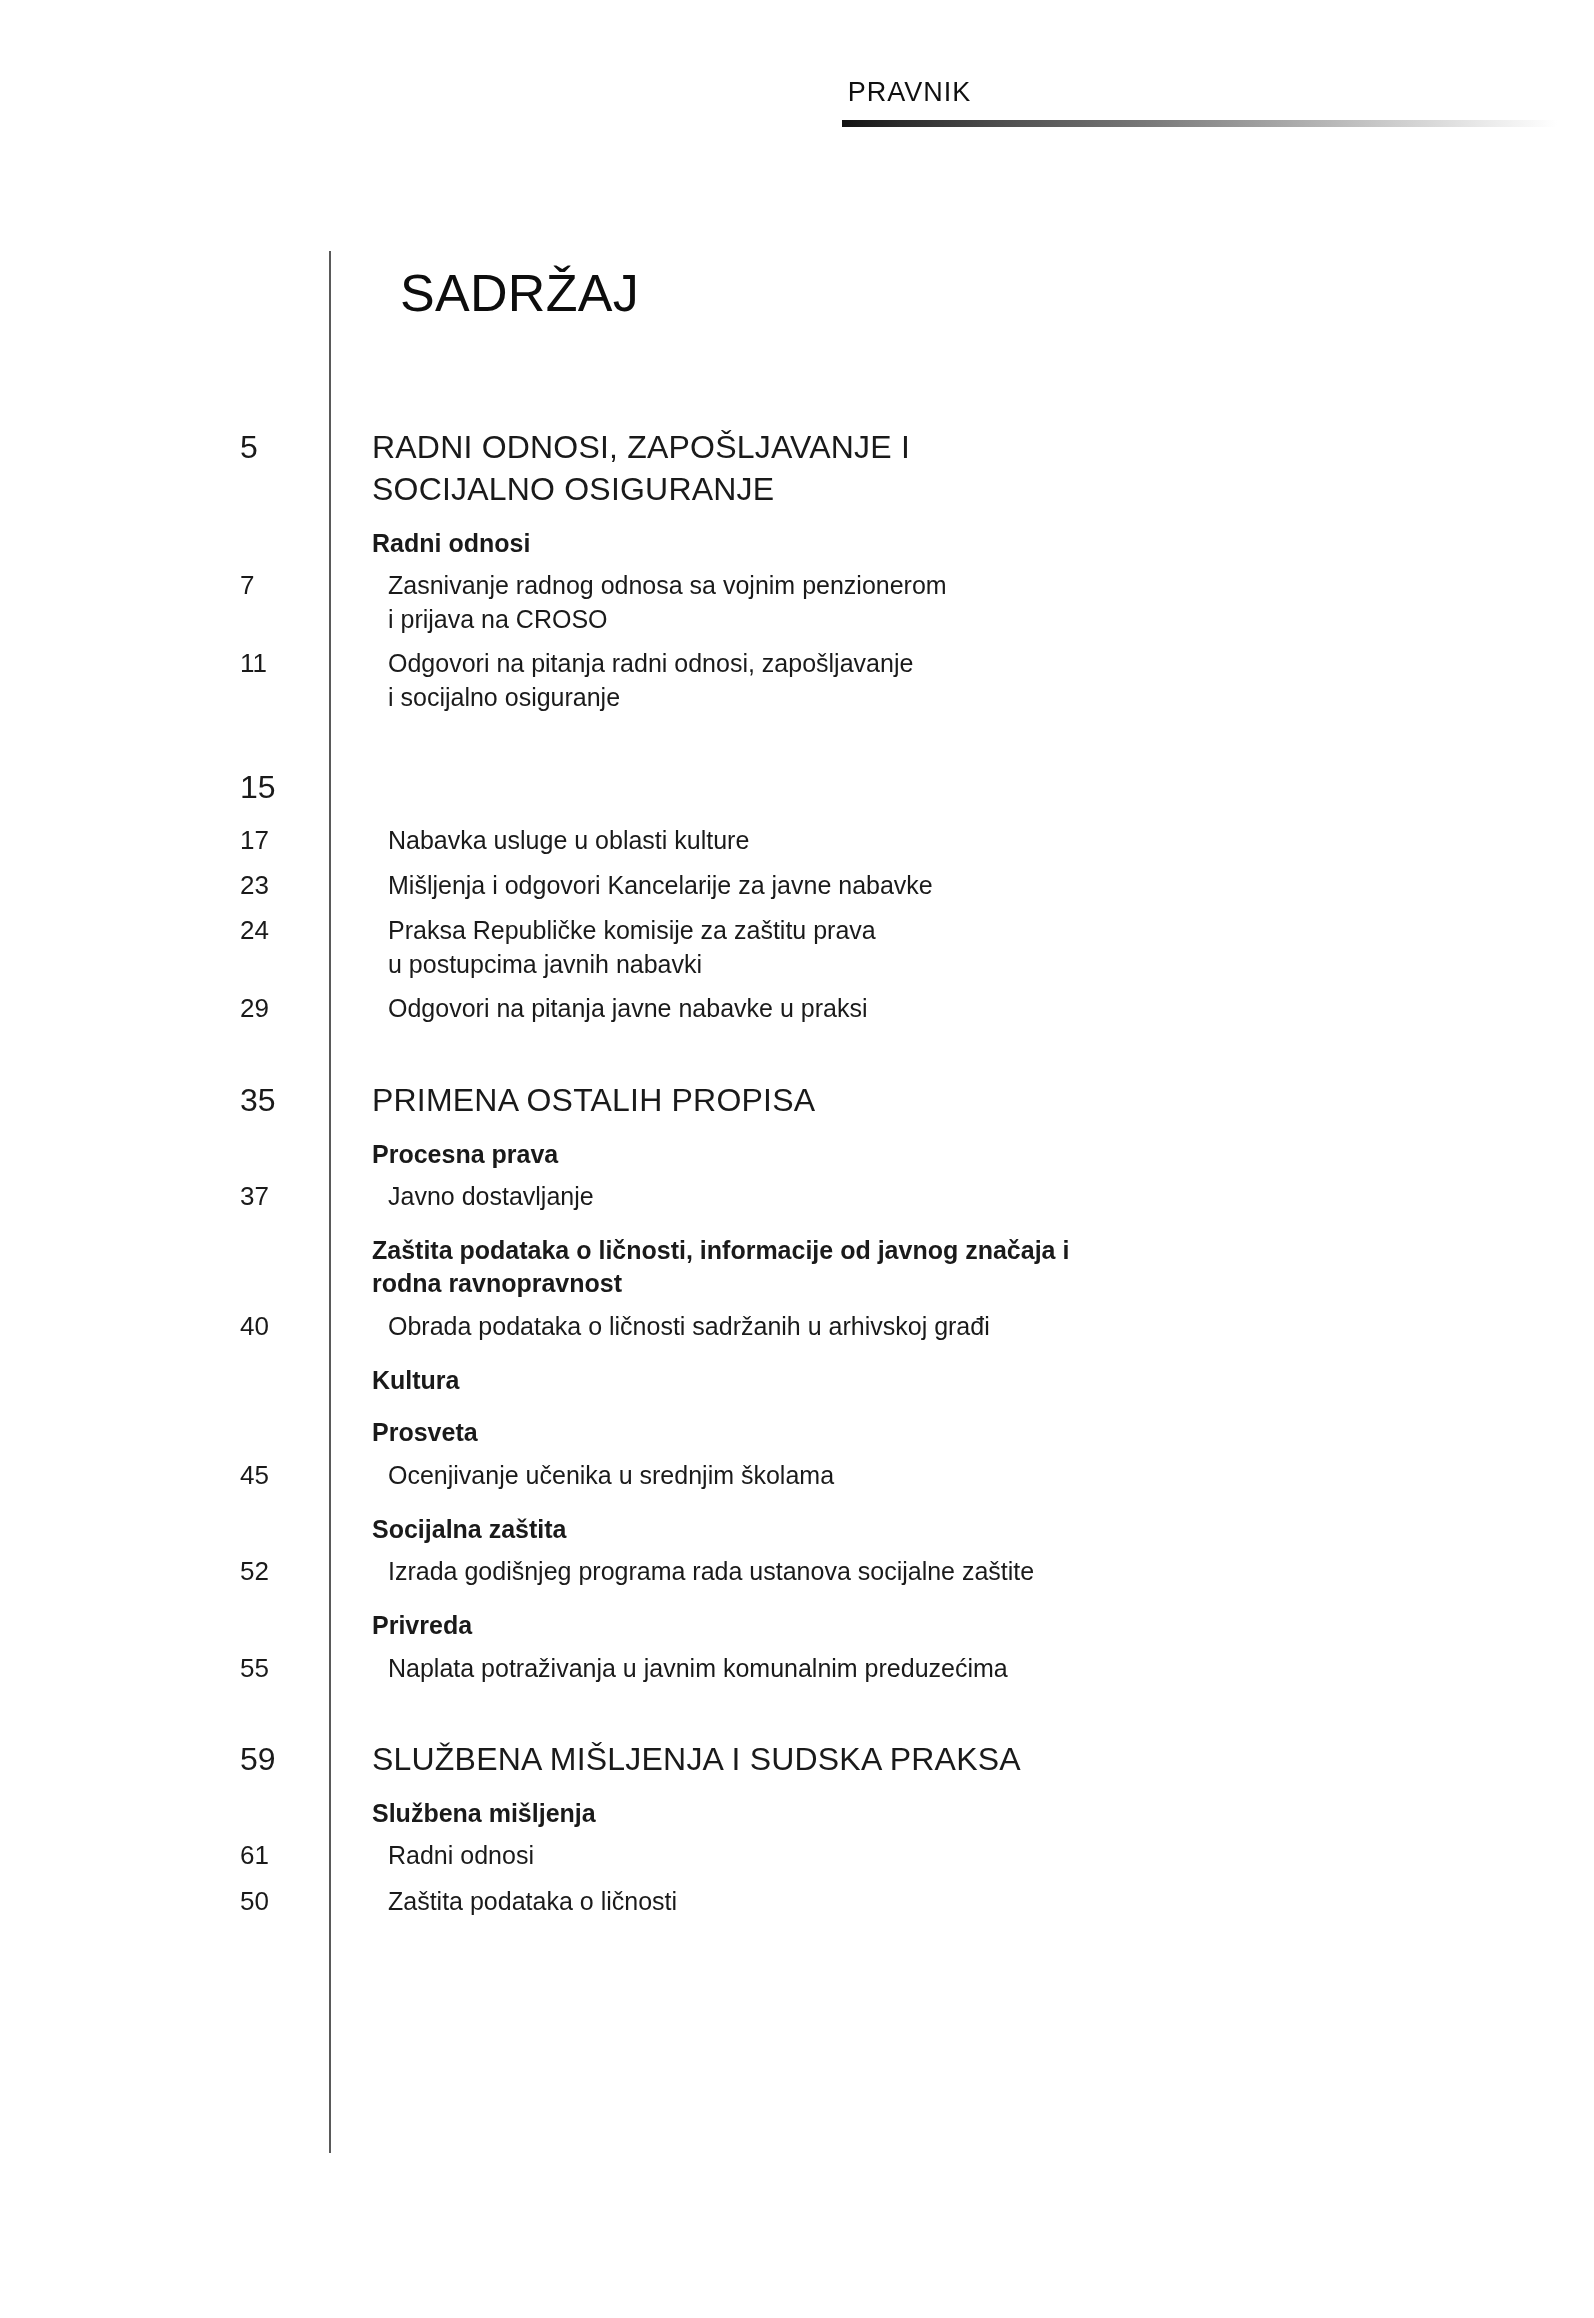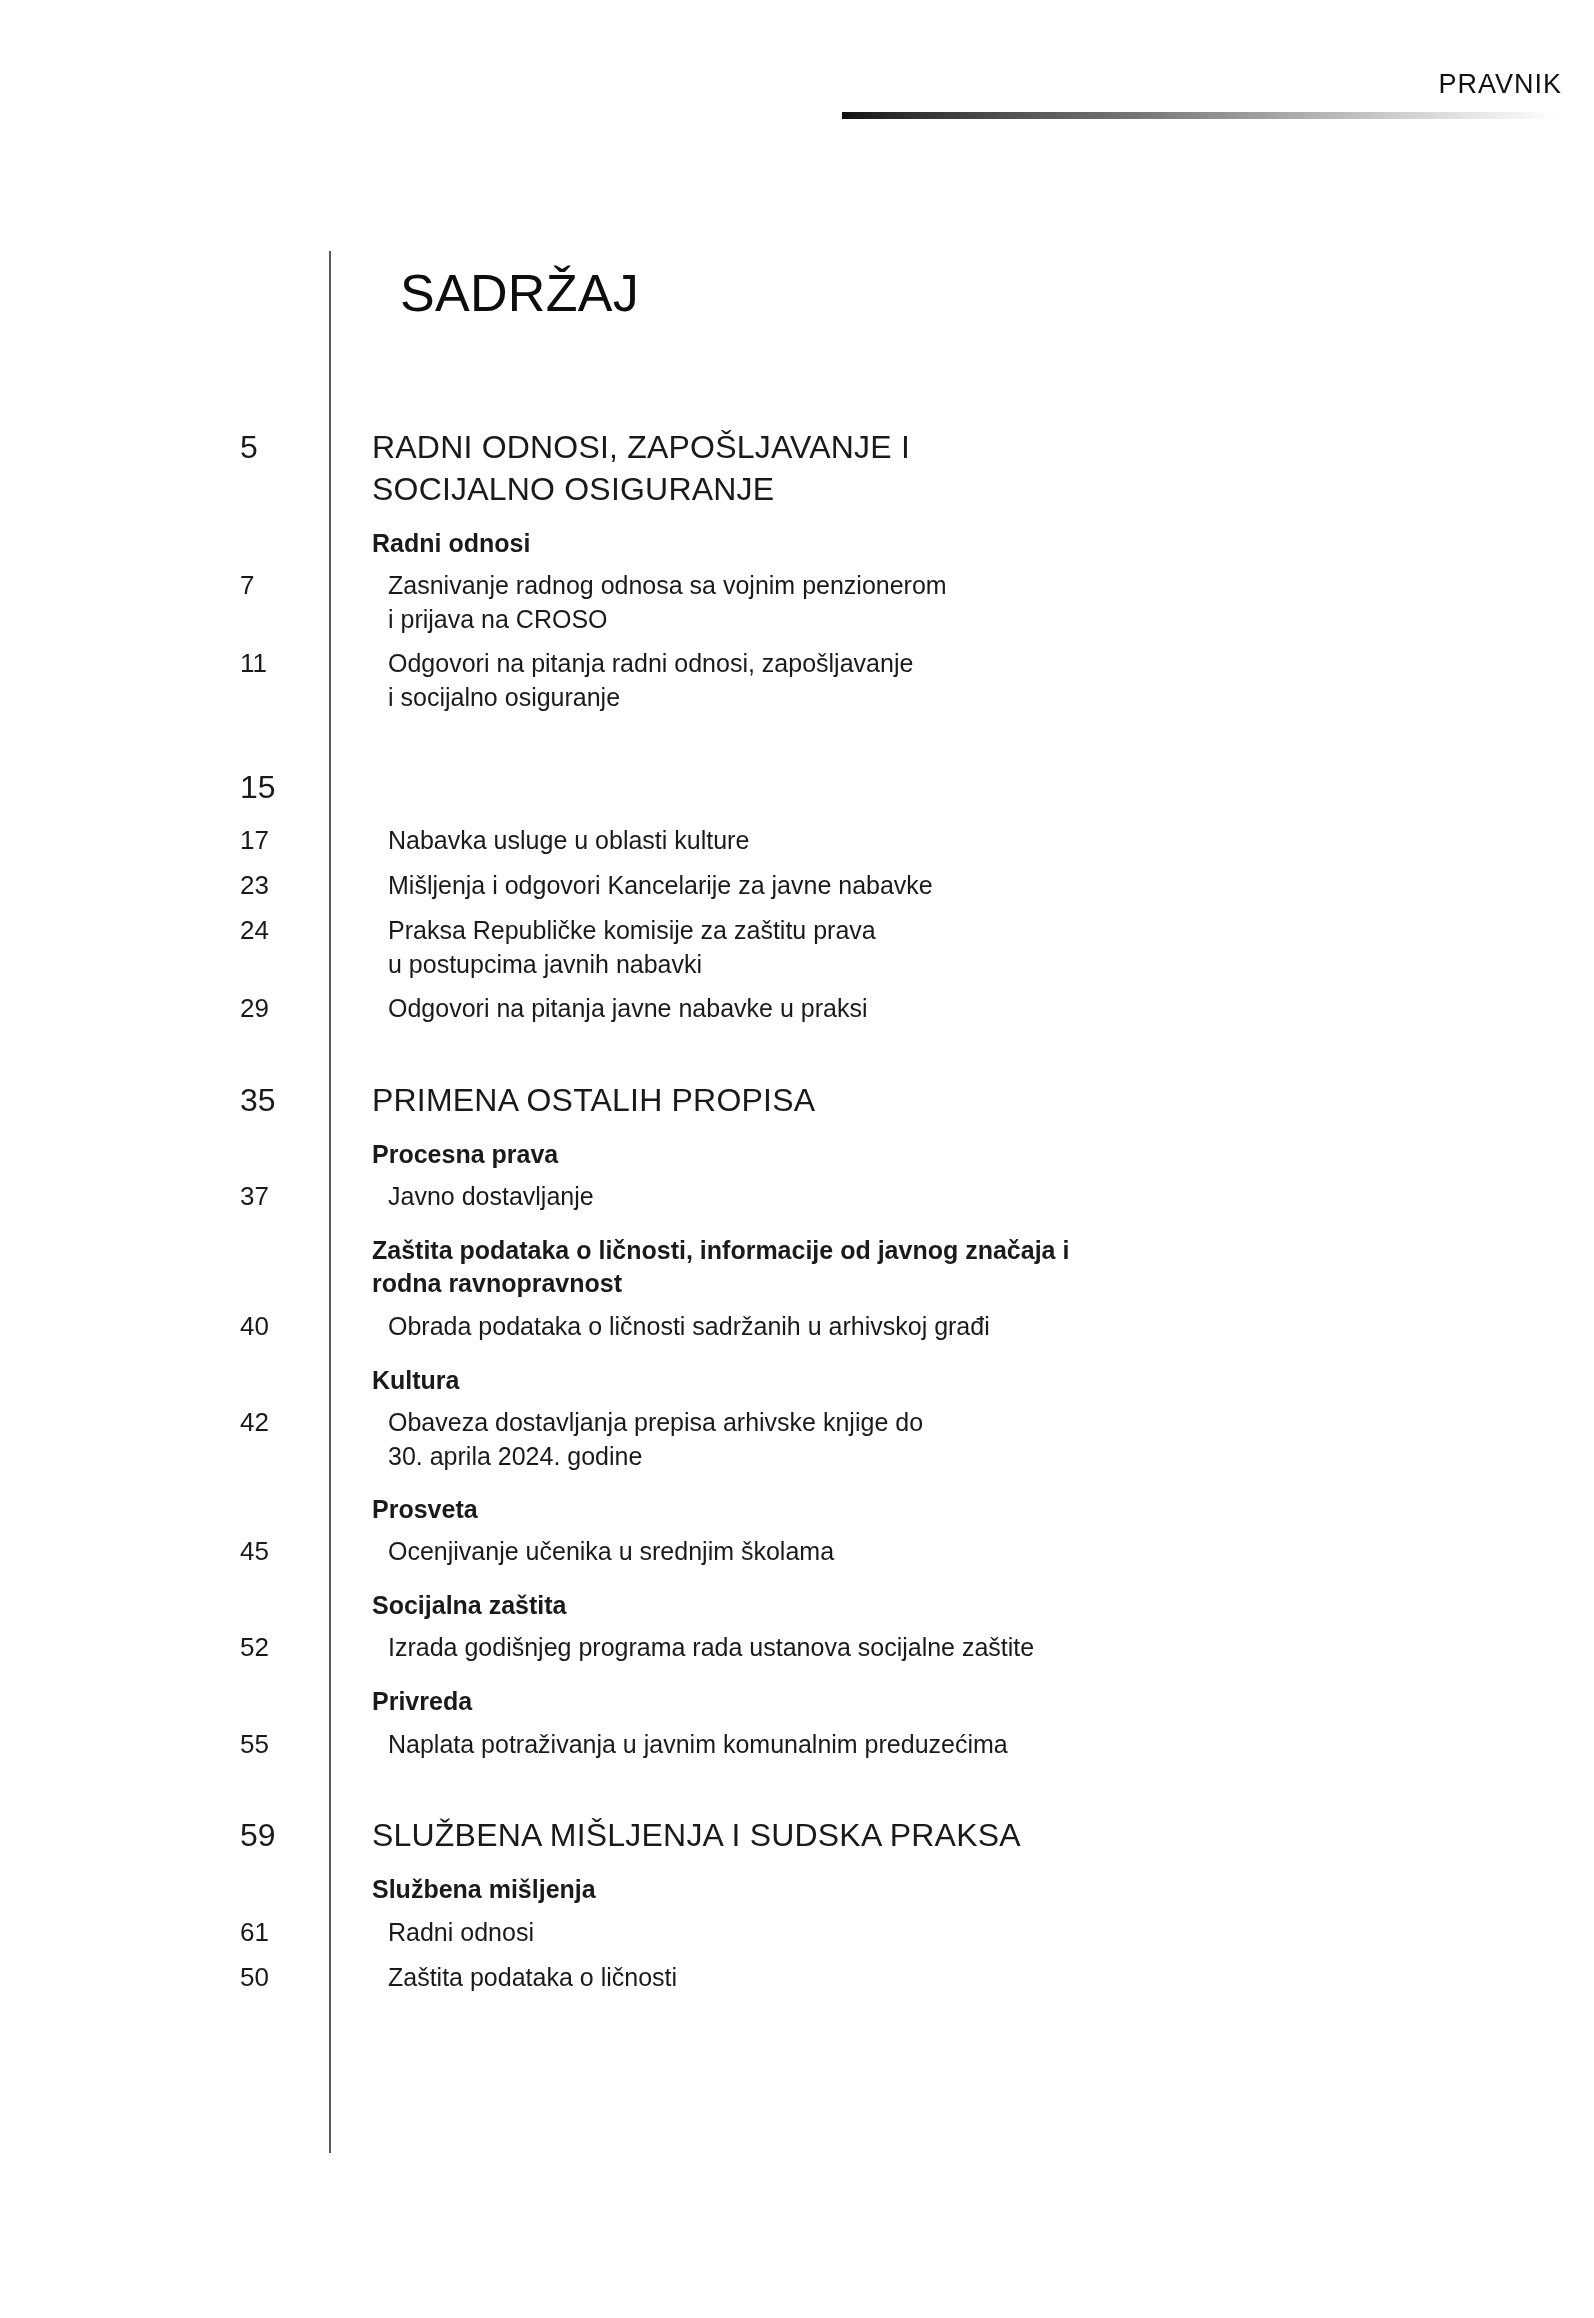--- a/index.html
+++ b/index.html
@@ -16,23 +16,22 @@
     background: #ffffff;
     font-family: "Liberation Sans", sans-serif;
     color: #1a1a1a;
     overflow: hidden;
   }
 
   
   .runhead {
     position: absolute;
     left: 842px;
-    top: 71px;
+    top: 79px;
     width: 720px;
-    text-align: right;
   }
 
   .runhead-title {
     font-family: "Liberation Sans", sans-serif;
     font-size: 27px;
     font-weight: 400;
     letter-spacing: 1px;
     color: #101010;
     line-height: 1;
     padding-left: 5.7px;
@@ -234,25 +233,20 @@
 rodna ravnopravnost</div>
       </div>
       <div class="row entry">
         <div class="num">40</div>
         <div class="txt">Obrada podataka o ličnosti sadržanih u arhivskoj građi</div>
       </div>
       <div class="row subhead">
         <div class="num"></div>
         <div class="txt">Kultura</div>
       </div>
-      <div class="row entry">
-        <div class="num">42</div>
-        <div class="txt">Obaveza dostavljanja prepisa arhivske knjige do
-30. aprila 2024. godine</div>
-      </div>
       <div class="row subhead">
         <div class="num"></div>
         <div class="txt">Prosveta</div>
       </div>
       <div class="row entry">
         <div class="num">45</div>
         <div class="txt">Ocenjivanje učenika u srednjim školama</div>
       </div>
       <div class="row subhead">
         <div class="num"></div>

